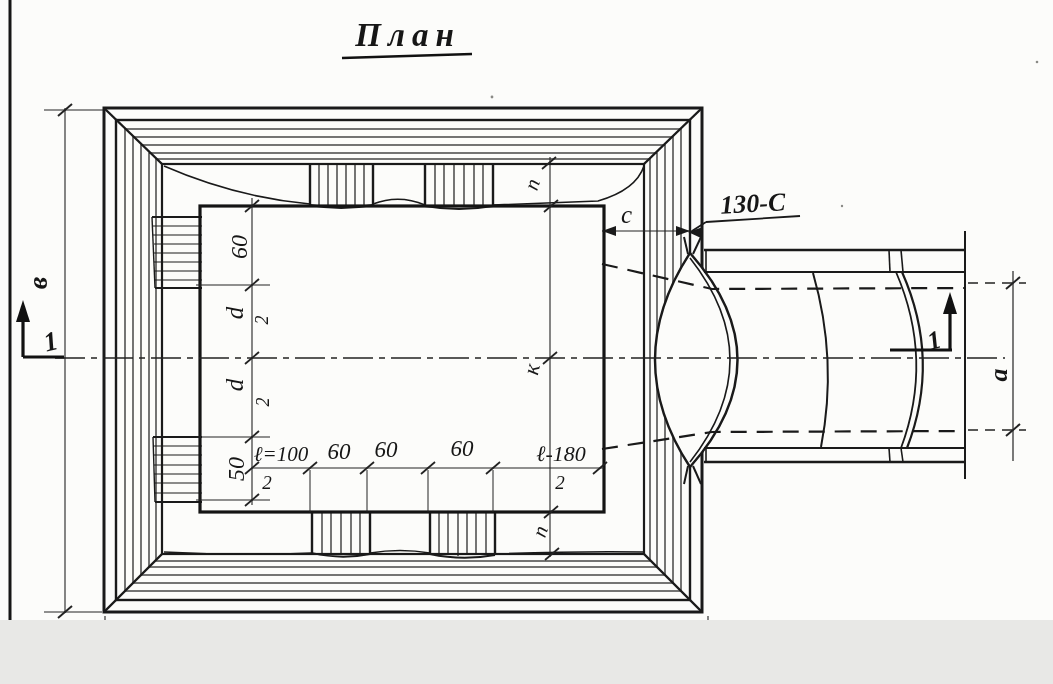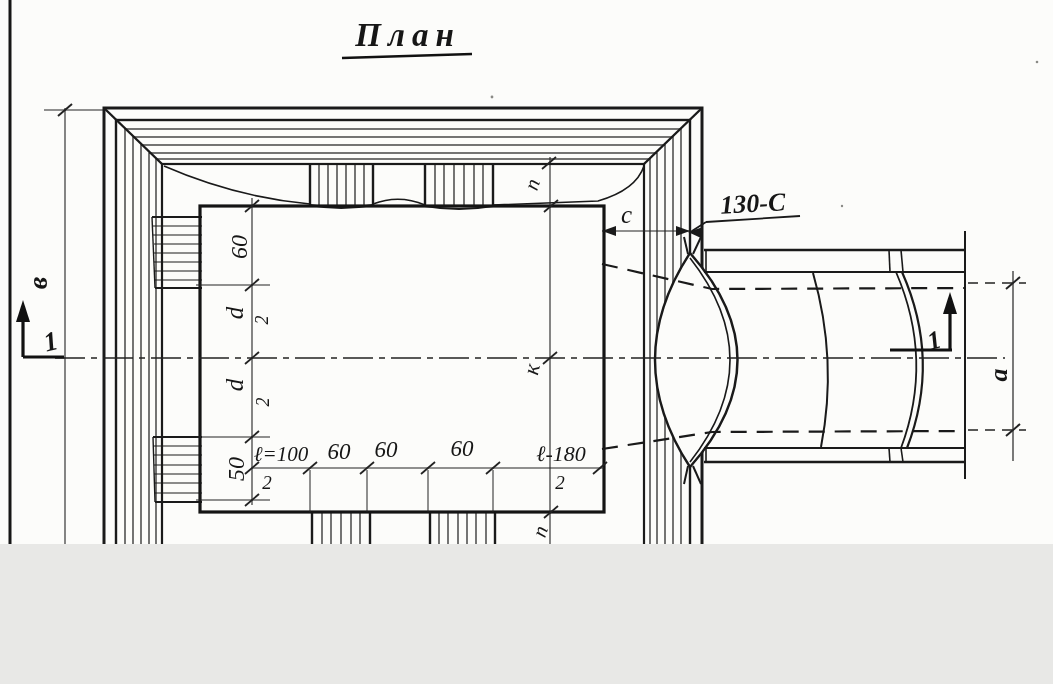--- a/index.html
+++ b/index.html
@@ -1,18 +1,18 @@
 <!DOCTYPE html>
 <html><head>
 <meta charset="utf-8">
 <style>
   html,body{margin:0;padding:0;background:#e8e8e6;}
   .sheet{
     position:relative;
-    width:1053px;height:544px;
+    width:1053px;height:620px;
     background:#fcfcfa;
     overflow:hidden;
     font-family:"Liberation Serif", serif;
   }
   svg{display:block}
   svg text{
     font-family:"Liberation Serif", serif;
     font-style:italic;
     fill:#161616;
   }

